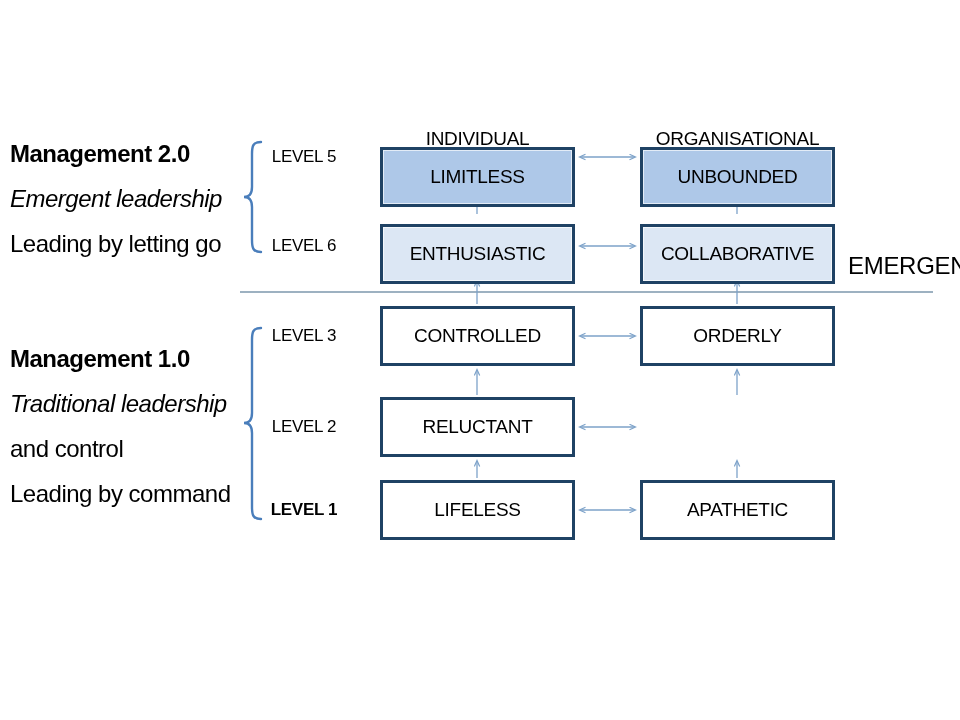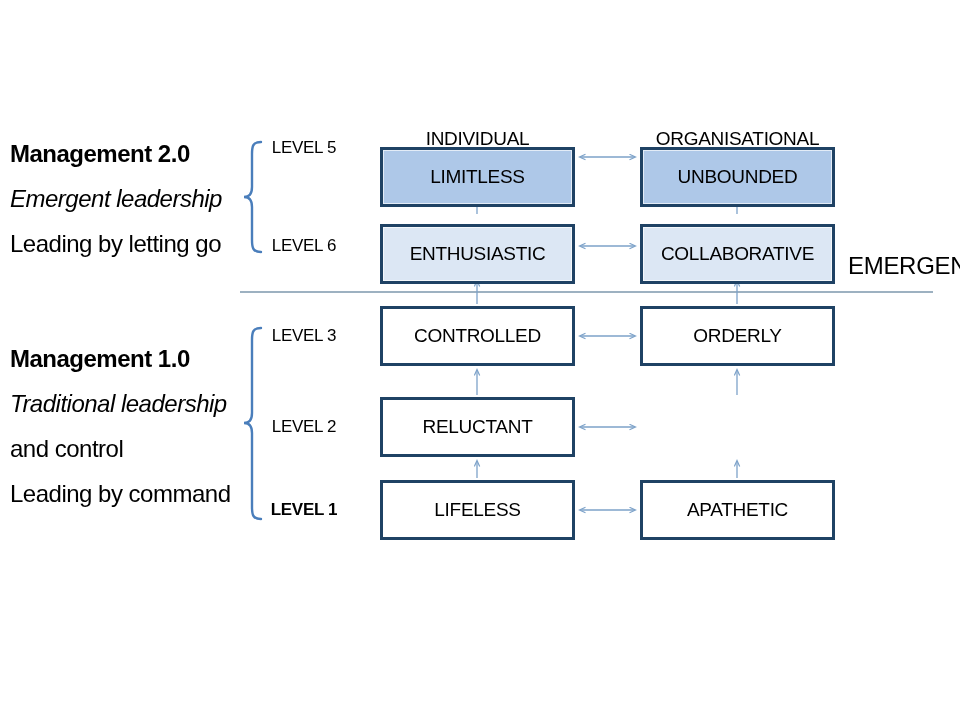--- a/index.html
+++ b/index.html
@@ -26,21 +26,21 @@
   .mgmt2{top:131px;}
   .mgmt1{top:336px;}
 
   
   .col-header{position:absolute;top:88px;width:195px;text-align:center;font-size:19px;letter-spacing:-0.3px;margin-top:40px;}
   .ch-ind{left:380px;}
   .ch-org{left:640px;}
 
   
   .level-label{position:absolute;left:258px;width:92px;text-align:center;font-size:17px;letter-spacing:-0.3px;}
-  .l5{top:138px;}.l4{top:236px;}.l3{top:326px;}.l2{top:417px;}.l1{top:500px;font-weight:bold;}
+  .l5{top:147px;}.l4{top:236px;}.l3{top:326px;}.l2{top:417px;}.l1{top:500px;font-weight:bold;}
 
   
   .box{
     position:absolute;width:189px;height:54px;border:3px solid var(--box-border);
     display:flex;align-items:center;justify-content:center;
     font-size:19px;letter-spacing:-0.3px;background:var(--lower-fill);
     box-shadow:inset 0 0 0 1px rgba(255,255,255,0.65);
   }
   .ci{left:380px;} .co{left:640px;}
   .r5{top:127px;} .r4{top:224px;} .r3{top:306px;} .r2{top:397px;} .r1{top:480px;}

